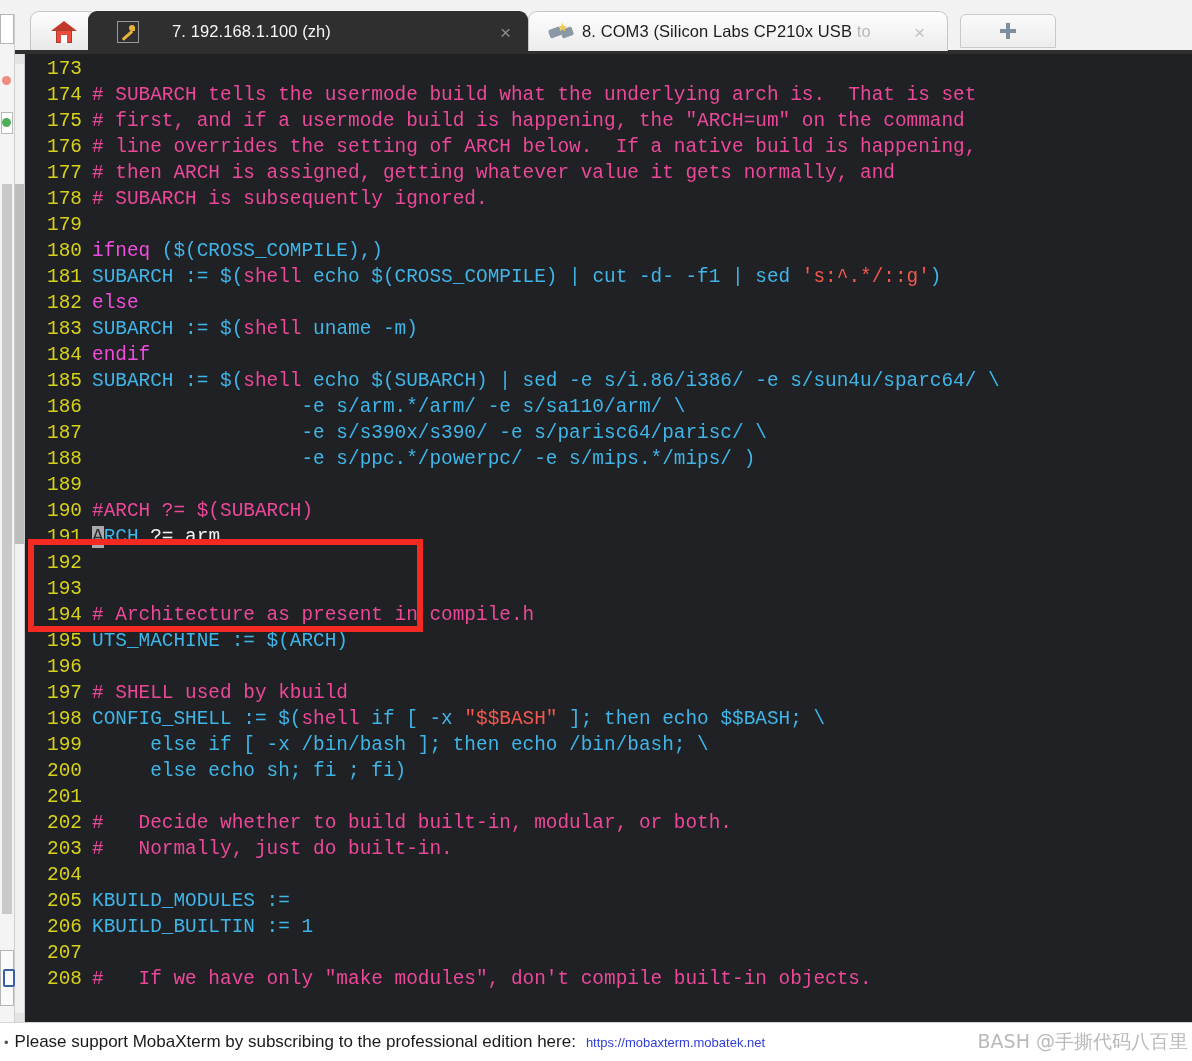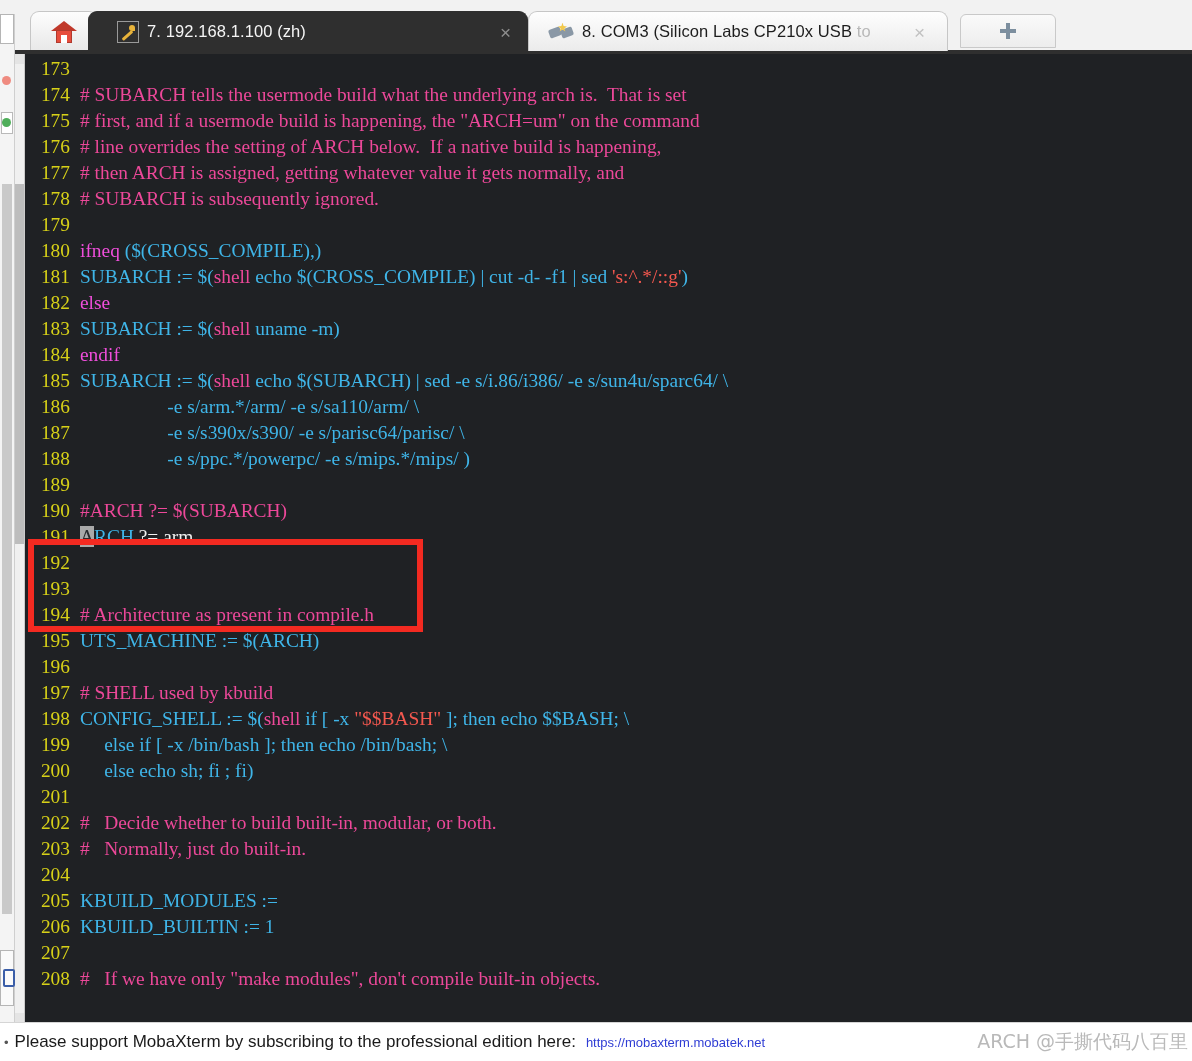--- a/index.html
+++ b/index.html
@@ -44,20 +44,21 @@
     background: linear-gradient(to bottom, #fdfdfd, #e8e8e8);
     border: 1px solid #c6c6c6; border-bottom: none;
     justify-content: center;
   }
   .tab-active {
     left: 88px; width: 440px;
     background: #2f2f2f;
     border: 1px solid #2f2f2f; border-bottom: none;
     padding-left: 28px;
     z-index: 3;
+    gap: 25px;
   }
   .tab-inactive {
     left: 528px; width: 420px;
     background: linear-gradient(to bottom, #fefefe, #ebebeb);
     border: 1px solid #c6c6c6; border-bottom: none;
     padding-left: 20px;
     z-index: 1;
   }
   .tab-new {
     left: 960px; width: 96px; height: 34px; bottom: 6px;
@@ -209,22 +210,22 @@
   }
   .term-scroll .cap-top,
   .term-scroll .cap-bot {
     position: absolute; left: 0; width: 9px; height: 10px;
     background: #e4e4e4;
   }
   .term-scroll .cap-top { top: 0; }
   .term-scroll .cap-bot { bottom: 0; }
 
   .code {
-    position: absolute; left: 7px; top: 2px;
-    font-family: Liberation Serif, serif;
+    position: absolute; left: 19px; top: 2px;
+    font-family: Liberation Mono, monospace;
     font-size: 19.4px;
     line-height: 26px;
     white-space: pre;
   }
   .ln {
     color: #d7d118;
     display: inline-block;
     width: 58px;
     text-align: right;
     padding-right: 10px;
@@ -338,14 +339,14 @@
     <div class="cap-bot"></div>
   </div>
   <div class="code" id="code-area"><div class="row"><span class="ln">173</span></div><div class="row"><span class="ln">174</span><span class="c-cmt"># SUBARCH tells the usermode build what the underlying arch is.  That is set</span></div><div class="row"><span class="ln">175</span><span class="c-cmt"># first, and if a usermode build is happening, the "ARCH=um" on the command</span></div><div class="row"><span class="ln">176</span><span class="c-cmt"># line overrides the setting of ARCH below.  If a native build is happening,</span></div><div class="row"><span class="ln">177</span><span class="c-cmt"># then ARCH is assigned, getting whatever value it gets normally, and</span></div><div class="row"><span class="ln">178</span><span class="c-cmt"># SUBARCH is subsequently ignored.</span></div><div class="row"><span class="ln">179</span></div><div class="row"><span class="ln">180</span><span class="c-kw">ifneq </span><span class="c-txt">($(CROSS_COMPILE),)</span></div><div class="row"><span class="ln">181</span><span class="c-txt">SUBARCH := $(</span><span class="c-fn">shell</span><span class="c-txt"> echo $(CROSS_COMPILE) | cut -d- -f1 | sed </span><span class="c-str">'s:^.*/::g'</span><span class="c-txt">)</span></div><div class="row"><span class="ln">182</span><span class="c-kw">else</span></div><div class="row"><span class="ln">183</span><span class="c-txt">SUBARCH := $(</span><span class="c-fn">shell</span><span class="c-txt"> uname -m)</span></div><div class="row"><span class="ln">184</span><span class="c-kw">endif</span></div><div class="row"><span class="ln">185</span><span class="c-txt">SUBARCH := $(</span><span class="c-fn">shell</span><span class="c-txt"> echo $(SUBARCH) | sed -e s/i.86/i386/ -e s/sun4u/sparc64/ \</span></div><div class="row"><span class="ln">186</span><span class="c-txt">                  -e s/arm.*/arm/ -e s/sa110/arm/ \</span></div><div class="row"><span class="ln">187</span><span class="c-txt">                  -e s/s390x/s390/ -e s/parisc64/parisc/ \</span></div><div class="row"><span class="ln">188</span><span class="c-txt">                  -e s/ppc.*/powerpc/ -e s/mips.*/mips/ )</span></div><div class="row"><span class="ln">189</span></div><div class="row"><span class="ln">190</span><span class="c-cmt">#ARCH ?= $(SUBARCH)</span></div><div class="row"><span class="ln">191</span><span class="c-var cursor">A</span><span class="c-var">RCH</span><span class="c-wht"> ?= arm</span></div><div class="row"><span class="ln">192</span></div><div class="row"><span class="ln">193</span></div><div class="row"><span class="ln">194</span><span class="c-cmt"># Architecture as present in compile.h</span></div><div class="row"><span class="ln">195</span><span class="c-txt">UTS_MACHINE := $(ARCH)</span></div><div class="row"><span class="ln">196</span></div><div class="row"><span class="ln">197</span><span class="c-cmt"># SHELL used by kbuild</span></div><div class="row"><span class="ln">198</span><span class="c-txt">CONFIG_SHELL := $(</span><span class="c-fn">shell</span><span class="c-txt"> if [ -x </span><span class="c-str">"$$BASH"</span><span class="c-txt"> ]; then echo $$BASH; \</span></div><div class="row"><span class="ln">199</span><span class="c-txt">     else if [ -x /bin/bash ]; then echo /bin/bash; \</span></div><div class="row"><span class="ln">200</span><span class="c-txt">     else echo sh; fi ; fi)</span></div><div class="row"><span class="ln">201</span></div><div class="row"><span class="ln">202</span><span class="c-cmt">#   Decide whether to build built-in, modular, or both.</span></div><div class="row"><span class="ln">203</span><span class="c-cmt">#   Normally, just do built-in.</span></div><div class="row"><span class="ln">204</span></div><div class="row"><span class="ln">205</span><span class="c-txt">KBUILD_MODULES :=</span></div><div class="row"><span class="ln">206</span><span class="c-txt">KBUILD_BUILTIN := 1</span></div><div class="row"><span class="ln">207</span></div><div class="row"><span class="ln">208</span><span class="c-cmt">#   If we have only "make modules", don't compile built-in objects.</span></div></div>
   <div class="redbox"></div>
 </div>
 
 <div class="statusbar">
   <span class="status-caret">•</span>
   <span class="status-text">Please support MobaXterm by subscribing to the professional edition here:</span>
   <span class="status-link">https://mobaxterm.mobatek.net</span>
-  <span class="watermark">ARCH @手撕代码八百里</span>
+  <span class="watermark">BASH @手撕代码八百里</span>
 </div>
 
 </body></html>

